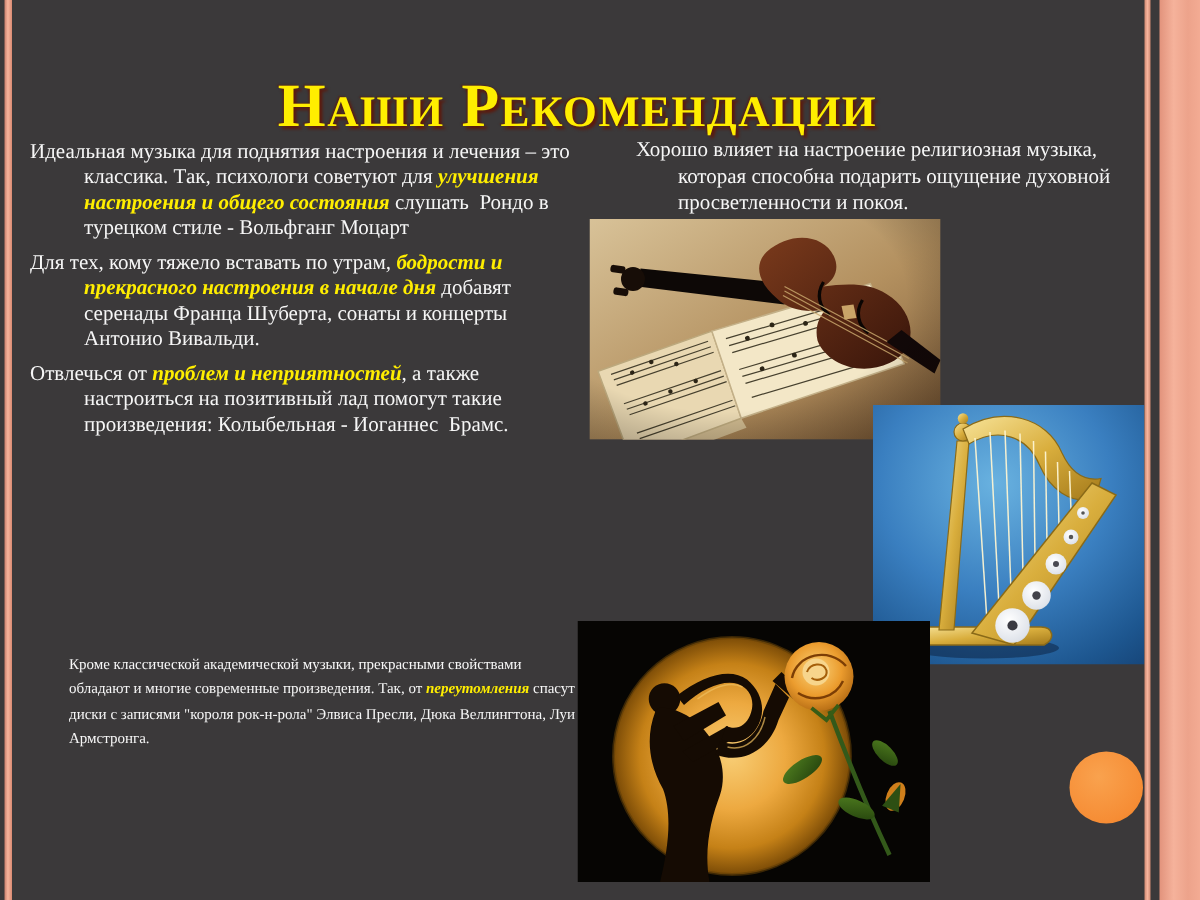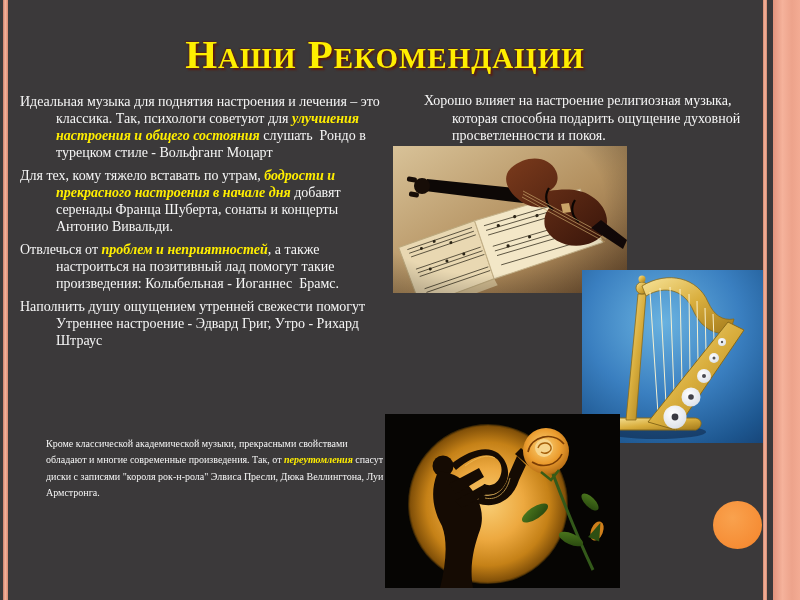--- a/index.html
+++ b/index.html
@@ -12,21 +12,21 @@
       #323031 3px, #323031 4px,
       #3b393a 4px, #3b393a 6px);
     font-family:"Liberation Serif","DejaVu Serif",serif;
     color:var(--body_text,#f6f6f6);
   }
   .edge{position:absolute;top:0;bottom:0;}
   .edge-left{left:3px;width:5px;background:linear-gradient(90deg,#c97f6c,#f7b49c 45%,#d98a72);}
   .edge-right-line{left:763px;width:4px;background:linear-gradient(90deg,#d08a72,#f7b49c 50%,#d08a72);z-index:30;}
   .edge-right-band{left:773px;width:27px;background:linear-gradient(90deg,#e2937c,#f5b29b 35%,#eda38b 70%,#f3ab93);z-index:30;}
   .title{
-    position:absolute;left:0;right:30px;top:28px;margin:0;text-align:center;
+    position:absolute;left:0;right:30px;top:28px;margin:16px;text-align:center;
     font-size:41px;line-height:52px;font-weight:bold;font-variant:small-caps;
     letter-spacing:1px;color:var(--title,#ffee00);
     text-shadow:2px 2px 2px rgba(96,22,8,.9), -1px -1px 1px rgba(96,22,8,.55);
   }
   .textcol p{margin:0 0 6px 0;white-space:pre-wrap;}
   .left-col{position:absolute;left:20px;top:93px;width:372px;font-size:14px;line-height:17px;}
   .left-col p{padding-left:36px;text-indent:-36px;}
   .right-col{position:absolute;left:400px;top:92px;width:350px;font-size:14px;line-height:17.5px;}
   .right-col p{padding-left:28px;text-indent:-28px;margin-left:24px;}
   .bottom-para{position:absolute;left:46px;top:436px;width:344px;font-size:10px;line-height:16.3px;}
@@ -48,21 +48,20 @@
 <div class="slide">
 
   <div class="edge edge-left"></div>
 
   <h1 class="title">Наши Рекомендации</h1>
 
   <div class="left-col textcol">
     <p><span>Идеальная музыка для поднятия настроения и лечения – это классика. Так, психологи советуют для </span><span class="hl">улучшения настроения и общего состояния</span><span> слушать  Рондо в турецком стиле - Вольфганг Моцарт</span></p>
     <p><span>Для тех, кому тяжело вставать по утрам, </span><span class="hl">бодрости и прекрасного настроения в начале дня</span><span> добавят серенады Франца Шуберта, сонаты и концерты Антонио Вивальди.</span></p>
     <p><span>Отвлечься от </span><span class="hl">проблем и неприятностей</span><span>, а также настроиться на позитивный лад помогут такие произведения: Колыбельная - Иоганнес  Брамс.</span></p>
-    <p><span>Наполнить душу ощущением утренней свежести помогут Утреннее настроение - Эдвард Григ, Утро - Рихард Штраус</span></p>
   </div>
 
   <div class="right-col textcol">
     <p><span>Хорошо влияет на настроение религиозная музыка, которая способна подарить ощущение духовной просветленности и покоя.</span></p>
   </div>
 
   <div class="bottom-para">
     <p><span>Кроме классической академической музыки, прекрасными свойствами обладают и многие современные произведения. Так, от </span><span class="hl">переутомления</span><span> спасут диски с записями "короля рок-н-рола" Элвиса Пресли, Дюка Веллингтона, Луи Армстронга.</span></p>
   </div>
 

